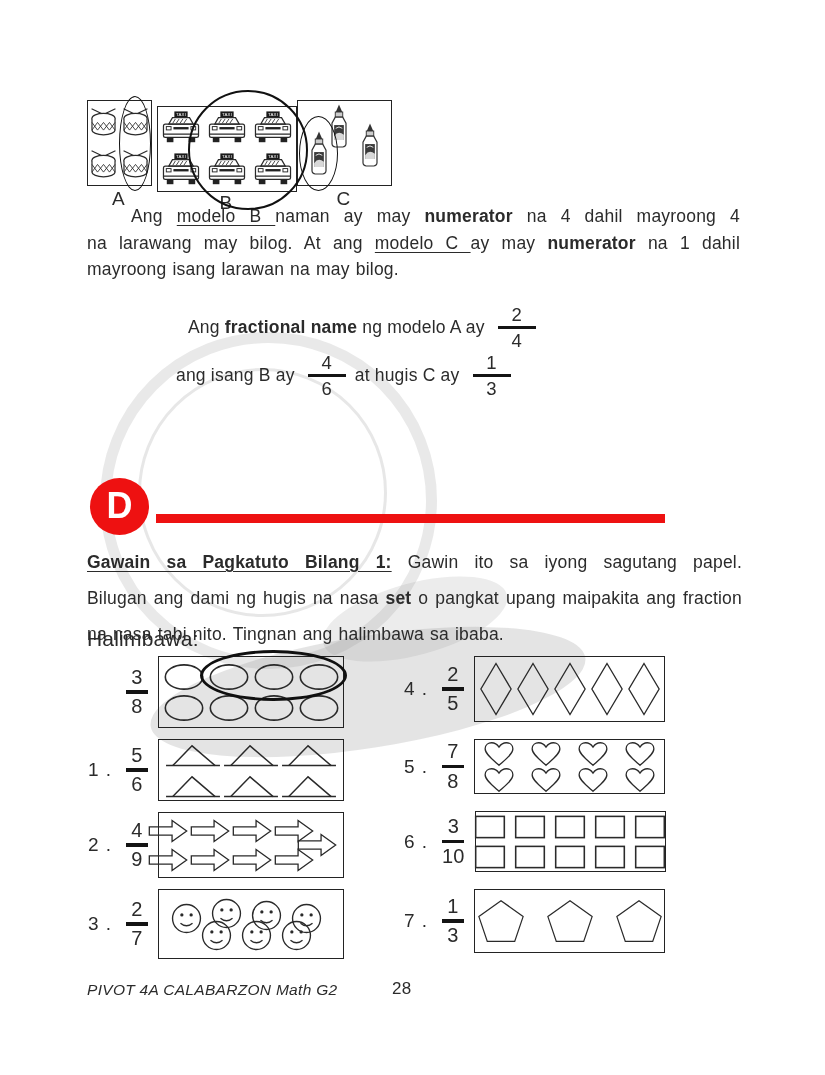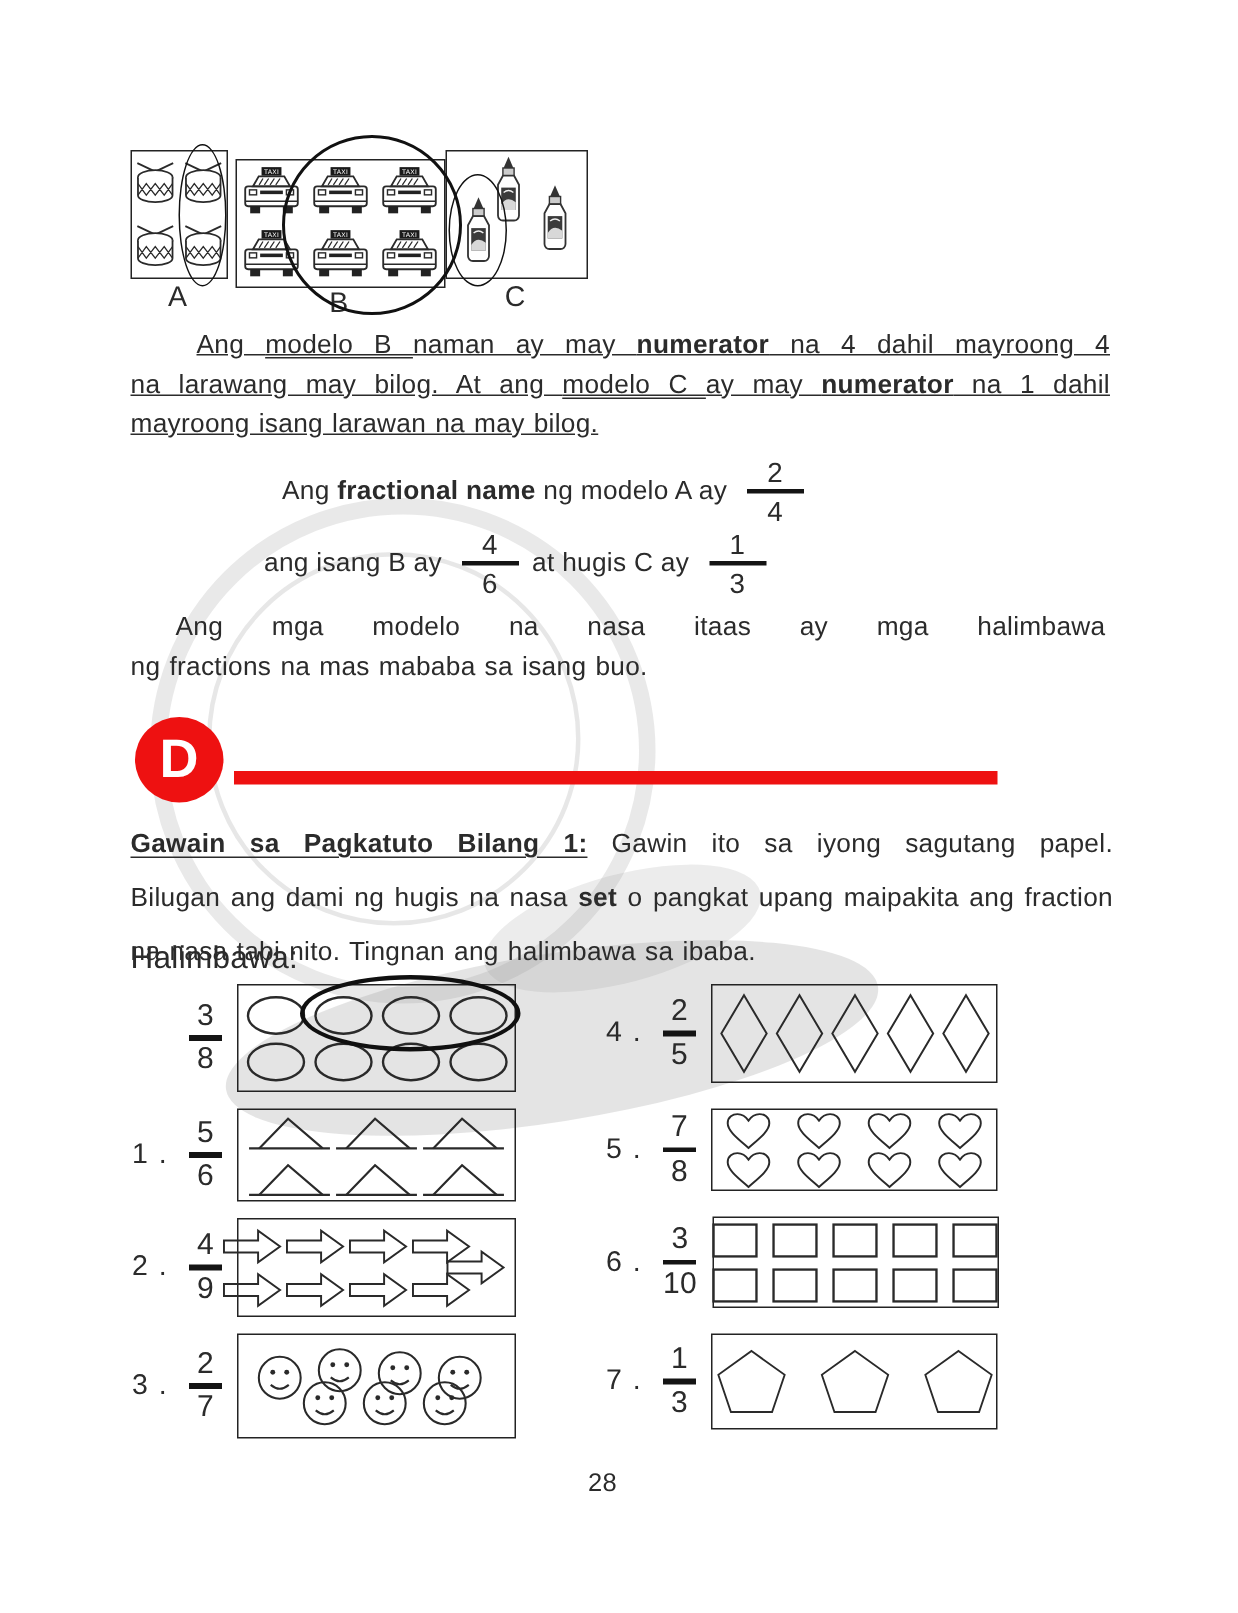--- a/index.html
+++ b/index.html
@@ -27,21 +27,21 @@
   .glue1{left:27px;top:2px;} .glue2{left:58px;top:21px;} .glue3{left:7px;top:29px;}
   .model-label{font-size:19px;color:#2b2b2b;}
   #label-a{left:87px;top:188px;width:63px;text-align:center;}
   #label-b{left:157px;top:192px;width:138px;text-align:center;}
   #label-c{left:297px;top:188px;width:93px;text-align:center;}
   
   .para{font-size:17.5px;line-height:26.5px;word-spacing:1px;}
   .b{font-weight:700;} .u{text-decoration:underline;text-underline-offset:3px;}
   #para-top{left:403px;top:108px;width:308px;text-align:justify;}
   #para-top::first-line{word-spacing:9px;}
-  #para-b{left:87px;top:216px;width:653px;text-align:justify;text-indent:44px;text-decoration:underline;}
+  #para-b{left:87px;top:203px;width:653px;text-align:justify;text-indent:44px;}
   #para-b::first-line{word-spacing:8px;}
   #frac-line1{left:188px;top:305px;font-size:17.5px;}
   #frac-line2{left:176px;top:353px;font-size:17.5px;}
   #para-summary{left:87px;top:404px;width:650px;text-align:justify;text-indent:30px;}
   #para-summary::first-line{word-spacing:24px;}
   
   .frac{display:inline-flex;flex-direction:column;align-items:center;line-height:1.05;vertical-align:middle;}
   .fbar{background:#141414;}
   .rt{margin:0 4px 0 8px;font-size:18.5px;}
   .rt .fbar{width:38px;height:3px;margin:2px 0;}
@@ -274,21 +274,20 @@
       </span></div>
   <div id="frac-line2"><span>ang isang B ay </span><span class="frac rt">
         <span class="fnum">4</span>
         <span class="fbar"></span>
         <span class="fden">6</span>
       </span><span> at hugis C ay </span><span class="frac rt">
         <span class="fnum">1</span>
         <span class="fbar"></span>
         <span class="fden">3</span>
       </span></div>
-  <div class="para" id="para-summary">Ang mga modelo na nasa itaas ay mga halimbawa ng fractions na mas mababa sa isang buo.</div>
 
   <div id="badge-d">
     <span>D</span>
   </div>
   <div id="red-line"></div>
 
   <div class="para" id="para-activity"><span class="b u">Gawain sa Pagkatuto Bilang 1:</span><span> Gawin ito sa iyong sagutang papel. Bilugan ang dami ng hugis na nasa </span><span class="b">set</span><span> o pangkat upang maipakita ang fraction na nasa tabi nito. Tingnan ang halimbawa sa ibaba.</span></div>
   <div id="label-halimbawa">Halimbawa:</div>
 
   <div id="col-left">
@@ -707,14 +706,15 @@
             <span class="shape-item">
               <svg width="50" height="46" viewBox="0 0 56 52">
                 <polygon points="28,3 53,21 43.5,49 12.5,49 3,21" fill="none" stroke="#2a2a2a" stroke-width="1.4"></polygon>
               </svg>
             </span>
           </div>
         </div>
       </div>
     </div>
 
+  <div id="footer-book">PIVOT 4A CALABARZON Math G2</div>
   <div id="footer-page">28</div>
 </div>
 
 </body></html>

